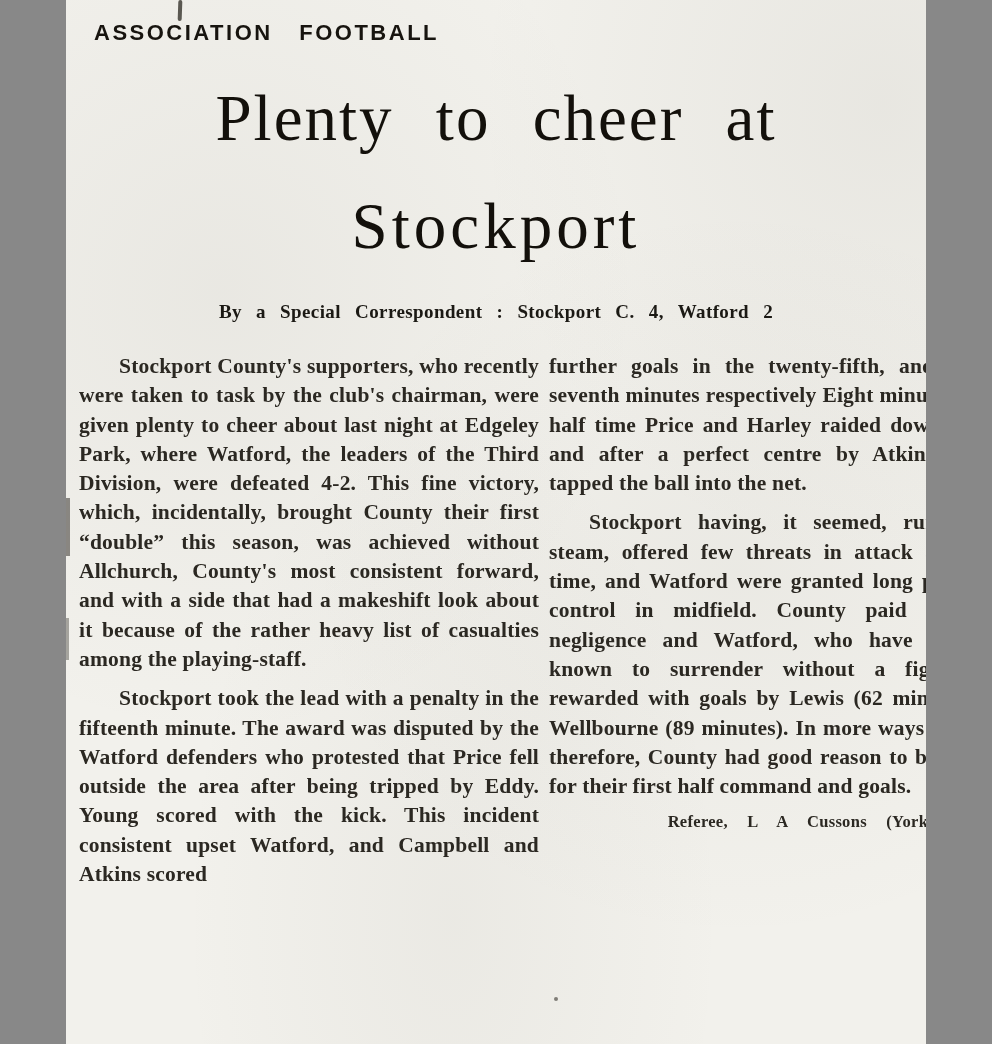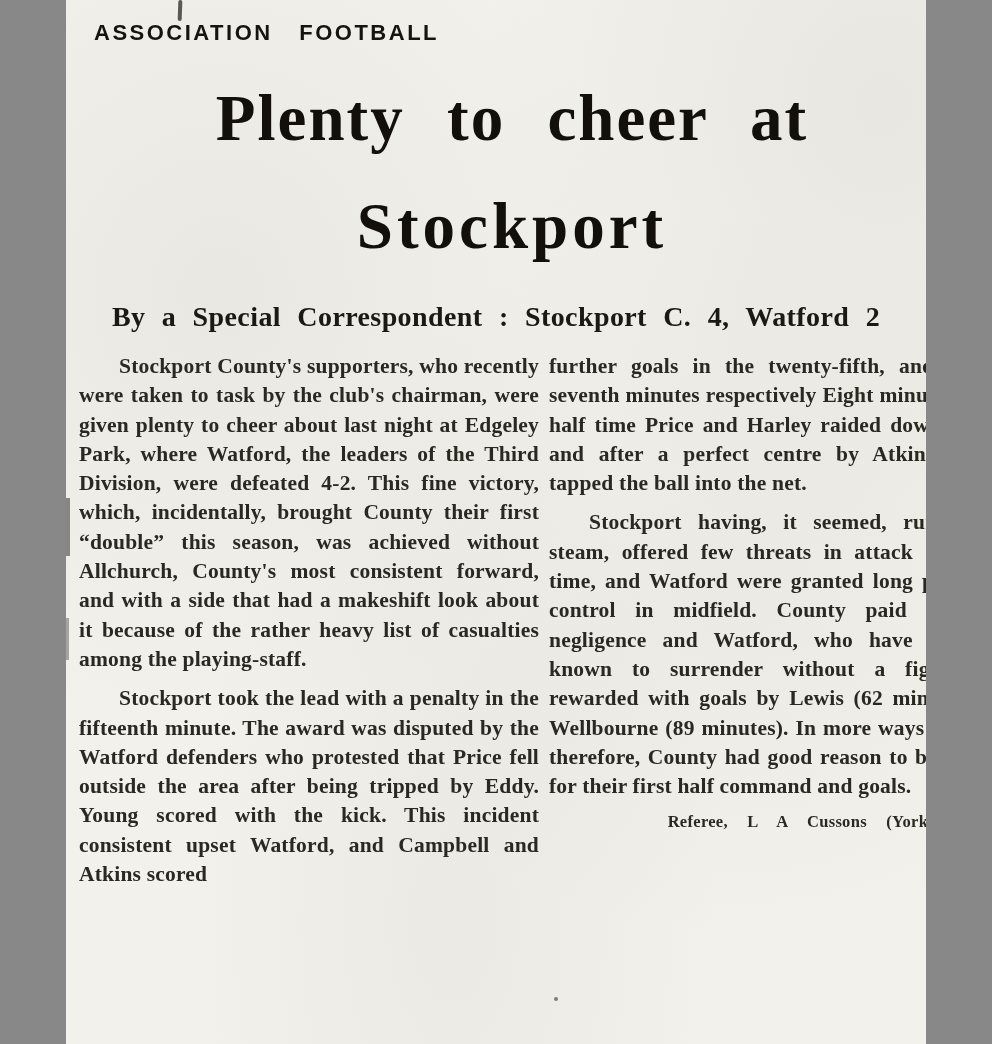--- a/index.html
+++ b/index.html
@@ -18,30 +18,30 @@
     overflow:hidden;
   }
   .kicker{
     position:absolute;top:20px;left:28px;
     font-family:"Liberation Sans", sans-serif;
     font-weight:700;font-size:22px;
     letter-spacing:2.5px;word-spacing:18px;
     color:#17140f;
   }
   .headline{
-    position:absolute;top:64px;left:16px;width:100%;
-    text-align:center;font-weight:700;
+    position:absolute;top:64px;left:0;width:100%;
+    text-align:center;font-weight:400;
     font-size:65px;line-height:108px;
     color:#13100b;margin:0;
   }
   .headline .l1{display:block;word-spacing:24px;letter-spacing:2px;}
   .headline .l2{display:block;letter-spacing:4px;text-align:center;}
   .byline{
     position:absolute;top:301px;left:0;width:100%;
-    text-align:center;font-weight:700;font-size:28px;
+    text-align:center;font-weight:700;font-size:19px;
     word-spacing:9px;letter-spacing:0.4px;
     color:#1b1914;margin:0;
   }
   .columns{
     position:absolute;top:352px;left:13px;
     display:flex;gap:10px;
   }
   .col-left{width:460px;}
   .col-right{width:470px;}
   p.body{

